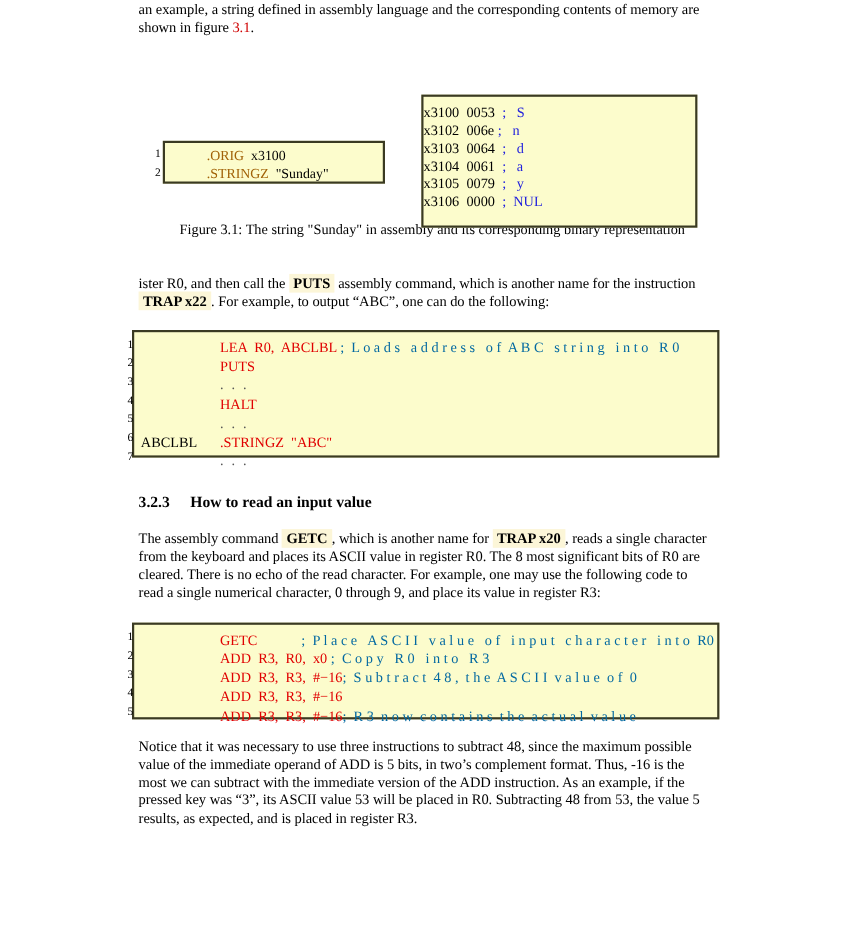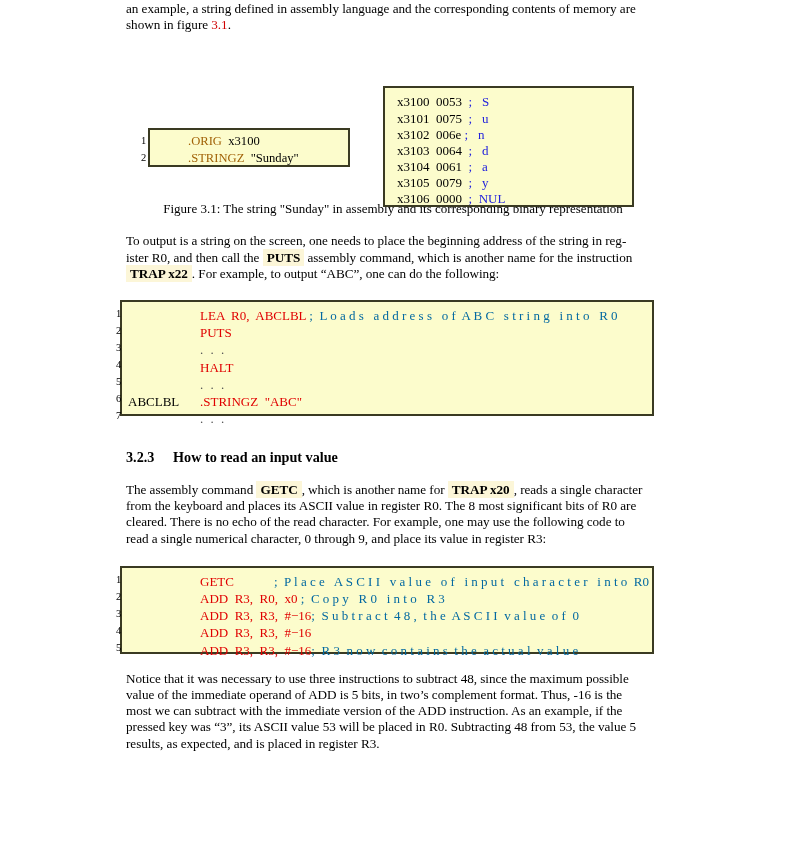--- a/index.html
+++ b/index.html
@@ -98,21 +98,21 @@
 
   
   #memBox {
     position: absolute;
     left: 257px;
     top: 43px;
     width: 251px;
     height: 121px;
     padding: 6px 0 0 0;
   }
-  #memBox .asmline { padding-left: 12px; font-size: 13px; line-height: 16.1px; }
+  #memBox .asmline { padding-left: 0; font-size: 13px; line-height: 16.1px; }
 
   .figcap {
     text-align: center;
     font-size: 13px;
     margin-top: 22px;
   }
 
   
   h3.sec {
     font-size: 14.2px;
@@ -163,34 +163,33 @@
 
       <div class="codebox" id="origBox">
         <span class="ln" style="top:6px;">1</span>
         <span class="ln" style="top:23px;">2</span>
         <div class="asmline"><span class="dir">.ORIG</span>  <span class="str">x3100</span></div>
         <div class="asmline"><span class="dir">.STRINGZ</span>  <span class="str">"Sunday"</span></div>
       </div>
 
       <div class="codebox" id="memBox">
         <div class="asmline"><span class="mem">x3100</span>  <span class="mem">0053</span>  <span class="memval">;</span>   <span class="memval">S</span></div>
-        <div class="asmline"><span class="mem">x3101</span>  <span class="mem">0075</span>  <span class="memval">;</span>   <span class="memval">u</span></div>
         <div class="asmline"><span class="mem">x3102</span>  <span class="mem">006e</span> <span class="memval">;</span>   <span class="memval">n</span></div>
         <div class="asmline"><span class="mem">x3103</span>  <span class="mem">0064</span>  <span class="memval">;</span>   <span class="memval">d</span></div>
         <div class="asmline"><span class="mem">x3104</span>  <span class="mem">0061</span>  <span class="memval">;</span>   <span class="memval">a</span></div>
         <div class="asmline"><span class="mem">x3105</span>  <span class="mem">0079</span>  <span class="memval">;</span>   <span class="memval">y</span></div>
         <div class="asmline"><span class="mem">x3106</span>  <span class="mem">0000</span>  <span class="memval">;</span>  <span class="memval">NUL</span></div>
       </div>
     </div>
 
     <div class="figcap" style="margin-top:30px;">Figure 3.1: The string "Sunday" in assembly and its corresponding binary representation</div>
 
 
     <p class="para" style="margin-top:16px;">
-      <span>To output is a string on the screen, one needs to place the beginning address of the string in reg-</span><br>
+      <br>
       <span>ister </span><span class="b">R0</span><span>, and then call the </span><span class="kw">PUTS</span><span> assembly command, which is another name for the instruction</span><br>
       <span class="kw">TRAP x22</span><span>. For example, to output “ABC”, one can do the following:</span>
     </p>
 
     <div class="listing" style="margin-top:18px;height:116px;padding-top:5px;">
       <span class="lnum" style="top:7px;">1</span>
       <span class="lnum" style="top:24px;">2</span>
       <span class="lnum" style="top:41px;">3</span>
       <span class="lnum" style="top:58px;">4</span>
       <span class="lnum" style="top:75px;">5</span>

